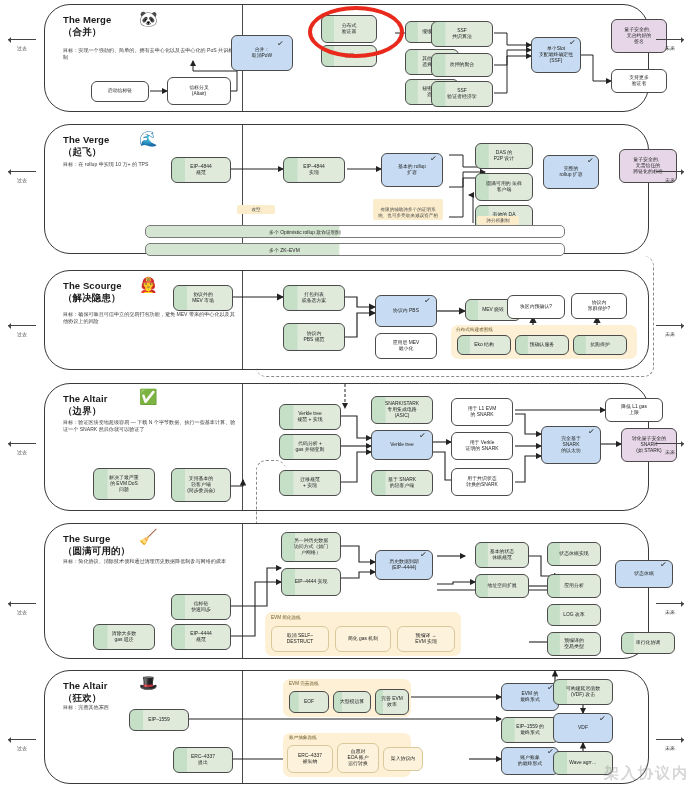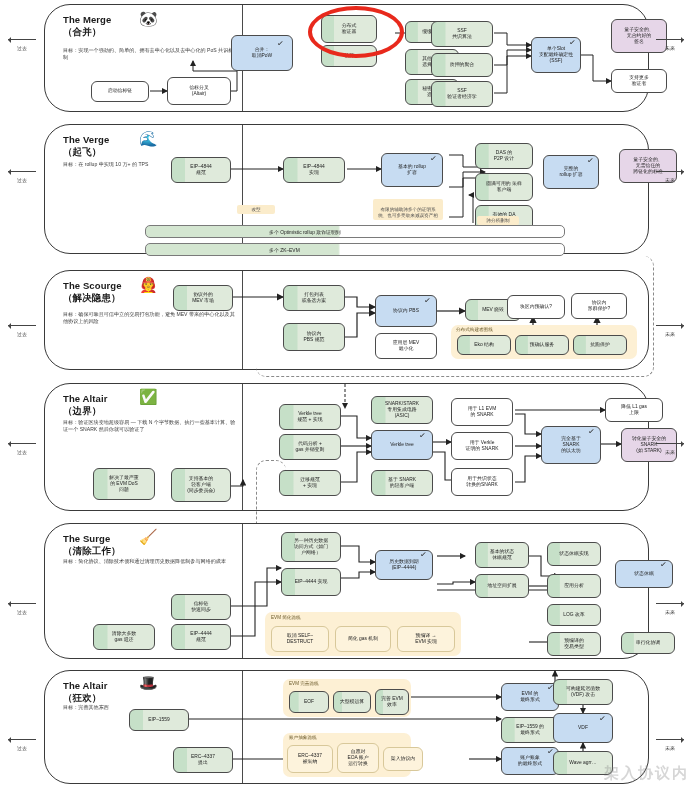--- a/index.html
+++ b/index.html
@@ -350,21 +350,21 @@
 (如 STARK)</span></div>
     </div>
   </div>
   <div class="dashbox" style="left:256px;top:460px;width:30px;height:96px;border-right:none;border-bottom:none;"></div>
 
   <div class="row" style="top:523px;height:136px;">
     <div class="row-inner">
       <div class="divider" style="left:197px;"></div>
       <div class="rowtitle">
         <span>The Surge</span><br>
-        <span>（清除工作）</span>
+        <span>（圆满可用的）</span>
       </div>
       <div class="rowicon" style="left:94px;top:5px;">🧹</div>
       <div class="rowgoal" style="top:34px;">目标：简化协议、消除技术债和通过清理历史数据降低制参与网络的成本</div>
 
       <svg class="edges">
         <g stroke="#222" stroke-width="1.1" fill="none" marker-end="url(#ah)">
           <path d="M186,82 L222,82 L222,44 L236,44"></path>
           <path d="M186,112 L210,112 L210,58 L236,58"></path>
           <path d="M296,22 L314,22 L314,38 L330,38"></path>
           <path d="M296,54 L314,54 L314,48 L330,48"></path>

